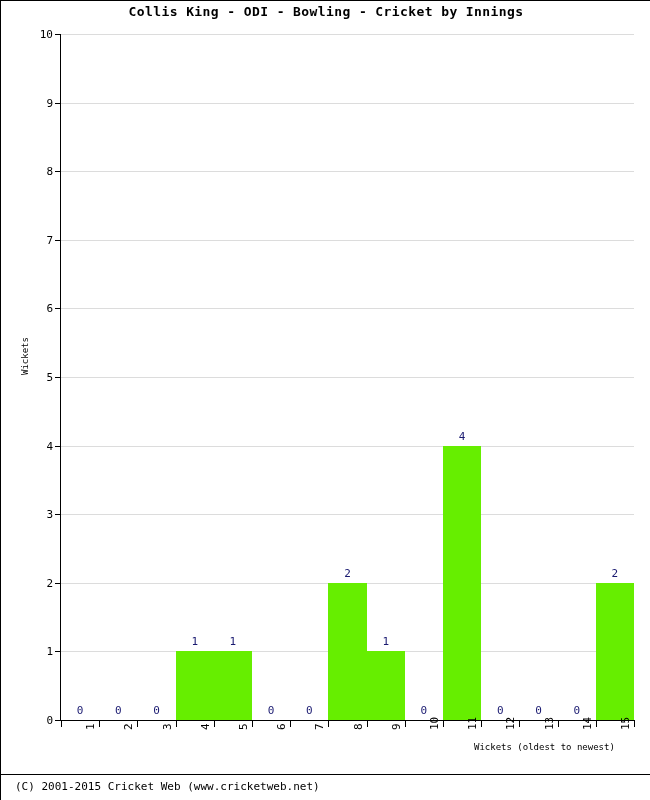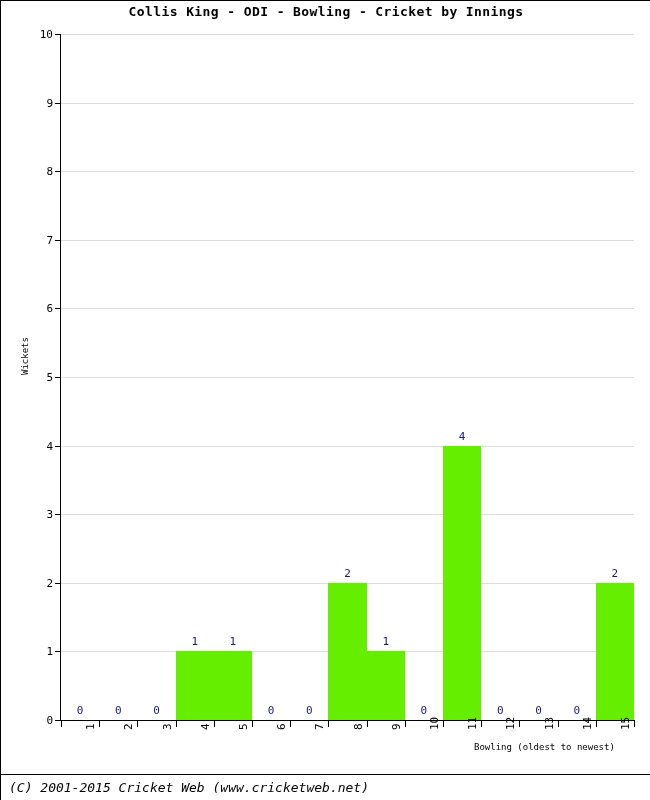--- a/index.html
+++ b/index.html
@@ -143,41 +143,40 @@
   #footer-sep {
     position: absolute;
     left: 0;
     top: 773px;
     width: 650px;
     height: 1px;
     background: #000000;
   }
   #copyright {
     position: absolute;
-    left: 8px;
+    left: 14px;
     top: 779px;
     font-family: "DejaVu Sans Mono", monospace;
-    font-size: 13px;
-    color: #000000;
-    white-space: nowrap;
-    font-style: italic;
+    font-size: 11px;
+    color: #000000;
+    white-space: nowrap;
   }
 </style>
 </head>
 <body>
 
 <div id="page">
 
   <div id="chart-title">Collis King - ODI - Bowling - Cricket by Innings</div>
 
   <div id="axis-y-line"></div>
   <div id="axis-x-line"></div>
 
   <div id="ylabel">Wickets</div>
-  <div id="xlabel">Bowling (oldest to newest)</div>
+  <div id="xlabel">Wickets (oldest to newest)</div>
 
   <div id="ytick-layer">
       <div class="ytick" style="top: 719px;"></div>
       <div class="ytick-label" style="top: 714px; left: 0px; width: 52px;">0</div>
       <div class="ytick" style="top: 650.4px;"></div>
       <div class="ytick-label" style="top: 645.4px; left: 0px; width: 52px;">1</div>
       <div class="ytick" style="top: 581.8px;"></div>
       <div class="ytick-label" style="top: 576.8px; left: 0px; width: 52px;">2</div>
       <div class="ytick" style="top: 513.2px;"></div>
       <div class="ytick-label" style="top: 508.2px; left: 0px; width: 52px;">3</div>

